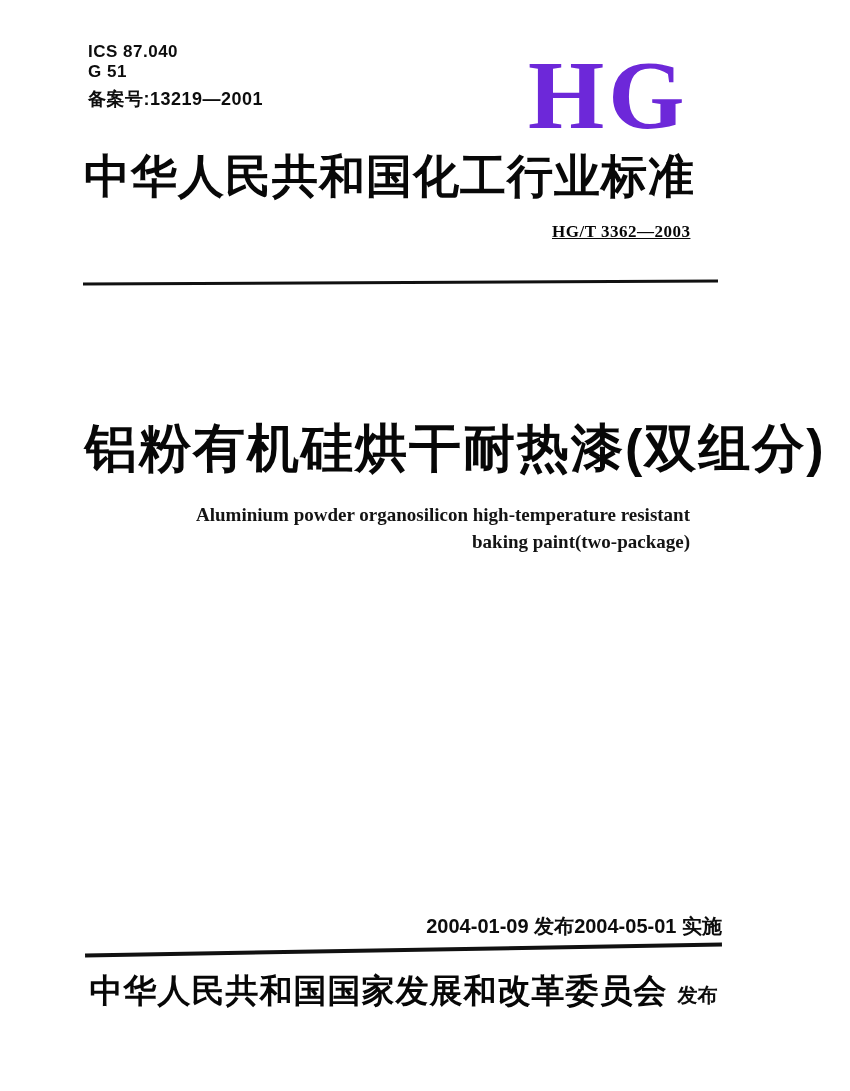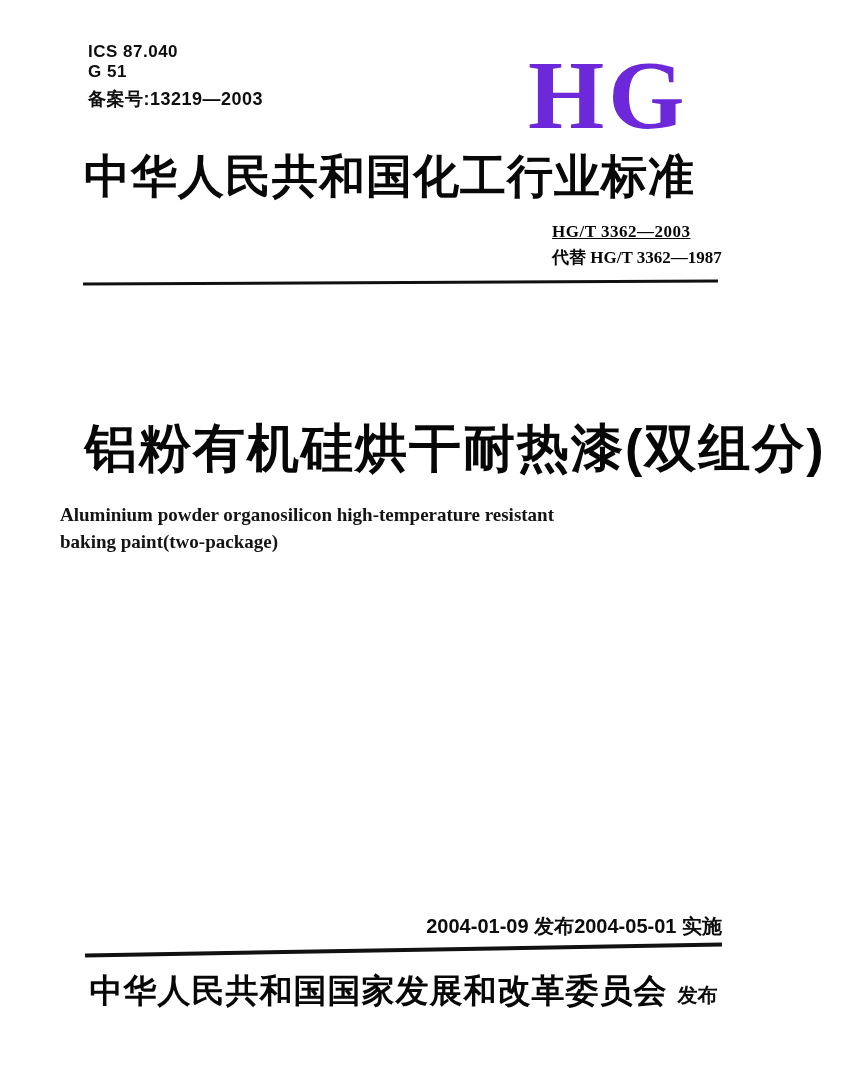--- a/index.html
+++ b/index.html
@@ -60,21 +60,21 @@
 
   
   .title-cn {
     position: absolute; left: 85px; right: 100px; top: 414px; margin: 0;
     text-align: center;
     font-size: 52px; font-weight: bold; letter-spacing: 2px;
     white-space: nowrap; color: #070707;
   }
   .title-en {
     position: absolute; left: 60px; right: 160px; top: 501px;
-    text-align: left;
+    text-align: right;
     font-family: "Liberation Serif", "DejaVu Serif", serif;
     font-size: 19px; font-weight: bold; line-height: 27px;
     color: #141414;
   }
 
   
   .dates-row {
     position: absolute; left: 85px; top: 913px; width: 637px;
     display: flex; justify-content: flex-end;
     font-size: 20px; font-weight: bold; letter-spacing: 0px;
@@ -91,30 +91,29 @@
   .issue-label { font-size: 20px; font-weight: bold; }
 </style>
 </head>
 <body>
 
 <div class="page">
 
   <div class="meta-block">
     <div>ICS 87.040</div>
     <div>G 51</div>
-    <div class="record">备案号:13219—2003</div>
+    <div class="record">备案号:13219—2001</div>
   </div>
 
   <div class="hg-logo">HG</div>
 
   <h1 class="standard-type">中华人民共和国化工行业标准</h1>
 
   <div class="std-num-block">
     <div class="std-num">HG/T 3362—2003</div>
-    <div class="std-replaces">代替 HG/T 3362—1987</div>
   </div>
 
   <div class="rule rule-top"></div>
 
   <h2 class="title-cn">铝粉有机硅烘干耐热漆(双组分)</h2>
 
   <div class="title-en">
     <div>Aluminium powder organosilicon high-temperature resistant</div>
     <div>baking paint(two-package)</div>
   </div>

